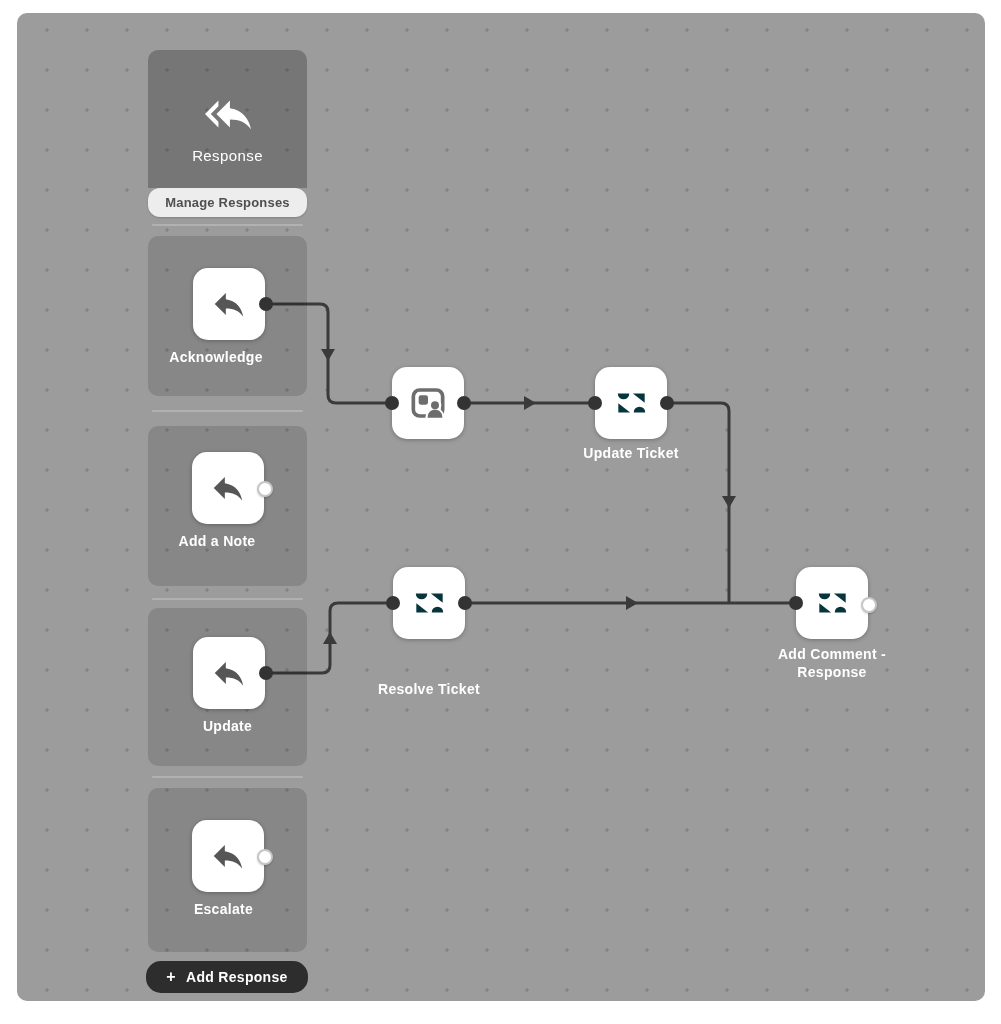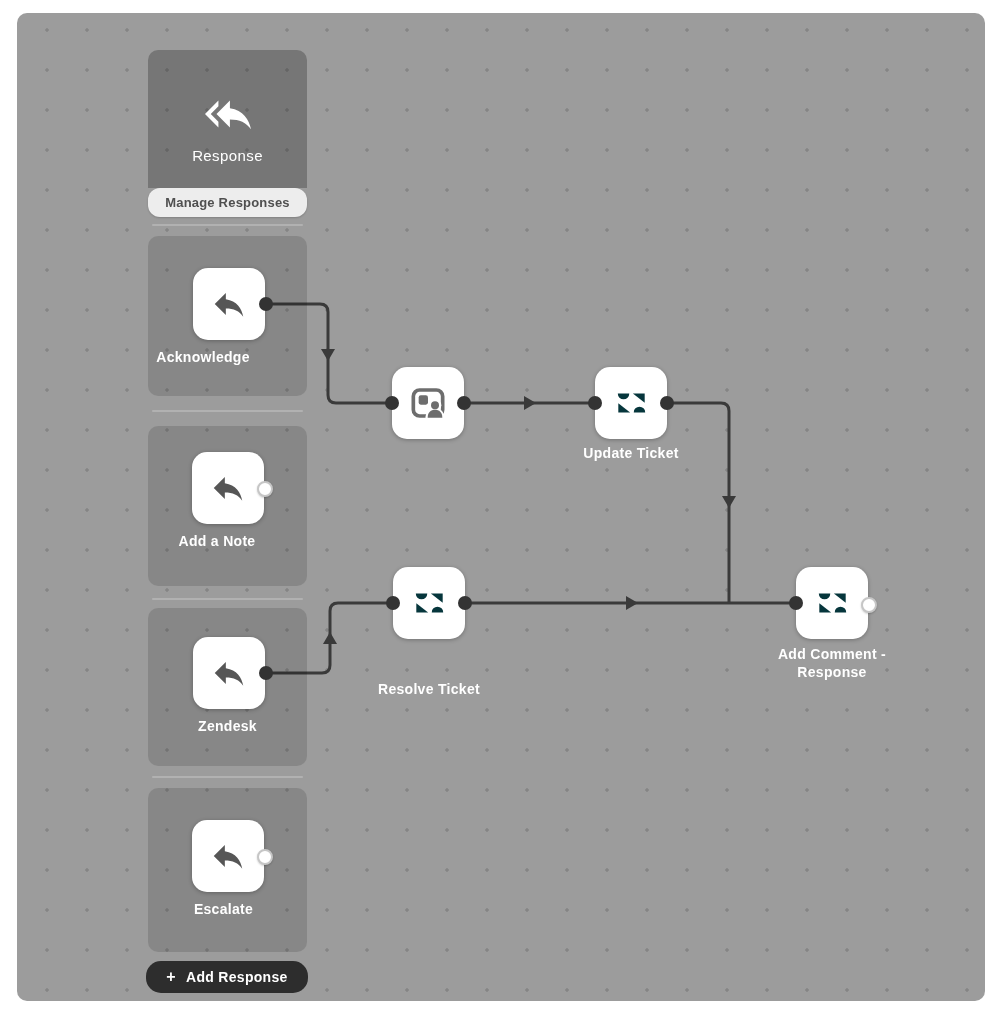--- a/index.html
+++ b/index.html
@@ -66,21 +66,21 @@
   .n-res{left:176px;top:624px;}
   .n-esc{left:175px;top:807px;}
   .n-find{left:375px;top:354px;}
   .n-upd{left:578px;top:354px;}
   .n-rt{left:376px;top:554px;}
   .n-ac{left:779px;top:554px;}
   .nlabel{
     position:absolute;text-align:center;color:#fff;
     font-size:14px;font-weight:700;letter-spacing:.3px;line-height:1.25;
   }
-  .l-ack{left:118px;top:336px;width:136px;}
+  .l-ack{left:131px;top:336px;width:136px;}
   .l-note{left:131px;top:520px;width:138px;}
   .l-res{left:131px;top:705px;width:159px;}
   .l-esc{left:131px;top:888px;width:151px;}
   .l-find{left:341px;top:433px;width:140px;}
   .l-upd{left:534px;top:432px;width:160px;}
   .l-rt{left:332px;top:668px;width:160px;}
   .l-ac{left:750px;top:633px;width:130px;}
   
   .port{
     position:absolute;width:14px;height:14px;border-radius:50%;
@@ -146,21 +146,21 @@
       <path fill="#565656" d="M10 9V5l-7 7 7 7v-4.1c5 0 8.5 1.6 11 5.1-1-5-4-10-11-11z"></path>
     </svg>
   </div>
   <div class="nlabel l-note">Add a Note</div>
 
   <div class="node n-res">
     <svg width="38" height="38" viewBox="0 0 24 24">
       <path fill="#565656" d="M10 9V5l-7 7 7 7v-4.1c5 0 8.5 1.6 11 5.1-1-5-4-10-11-11z"></path>
     </svg>
   </div>
-  <div class="nlabel l-res">Zendesk</div>
+  <div class="nlabel l-res">Update</div>
 
   <div class="node n-esc">
     <svg width="38" height="38" viewBox="0 0 24 24">
       <path fill="#565656" d="M10 9V5l-7 7 7 7v-4.1c5 0 8.5 1.6 11 5.1-1-5-4-10-11-11z"></path>
     </svg>
   </div>
   <div class="nlabel l-esc">Escalate</div>
 
   <div class="add-btn">
     <span class="plus">+</span>

